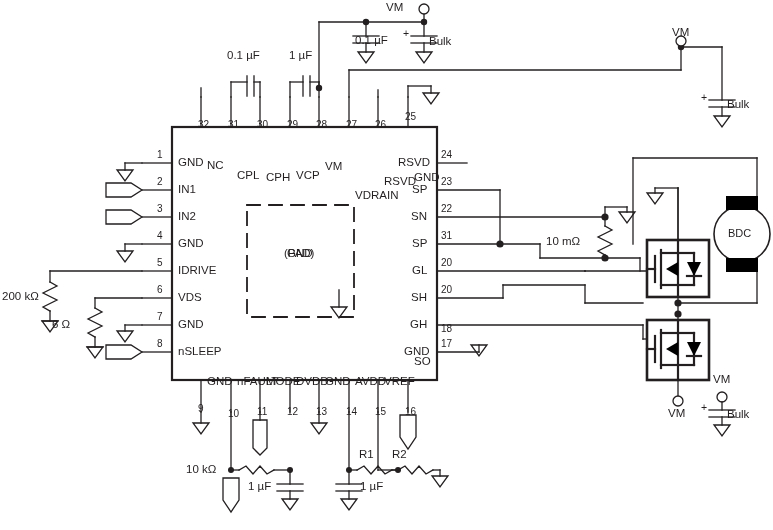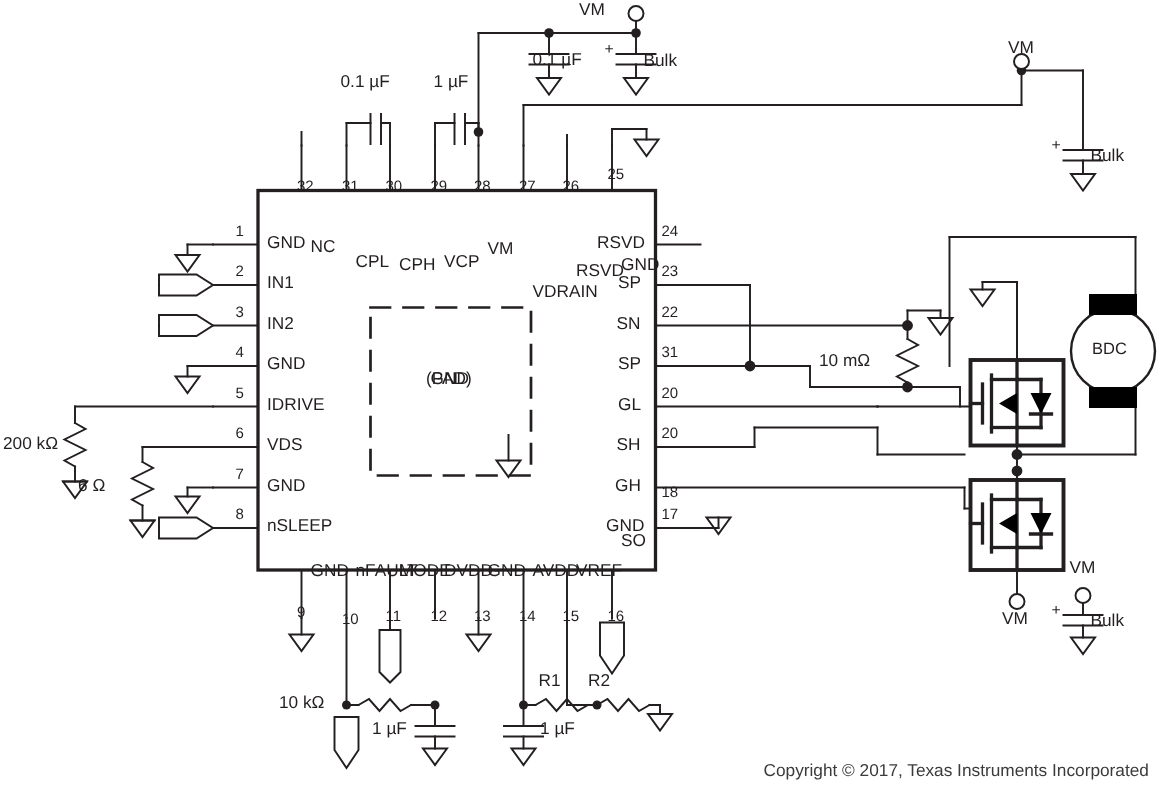--- a/index.html
+++ b/index.html
@@ -399,15 +399,14 @@
 
   <div class="lbl" style="left:386px;top:2px;">VM</div>
   <div class="lbl" style="left:672px;top:27px;">VM</div>
   <div class="lbl" style="left:668px;top:408px;">VM</div>
   <div class="lbl" style="left:713px;top:374px;">VM</div>
 
   <div class="lbl sm" style="left:403px;top:28px;">+</div>
   <div class="lbl sm" style="left:701px;top:92px;">+</div>
   <div class="lbl sm" style="left:701px;top:402px;">+</div>
 
-  <div class="copy" style="left:509px;top:508px;">Copyright © 2017, Texas Instruments Incorporated</div>
 
 </div>
 
 </body></html>

